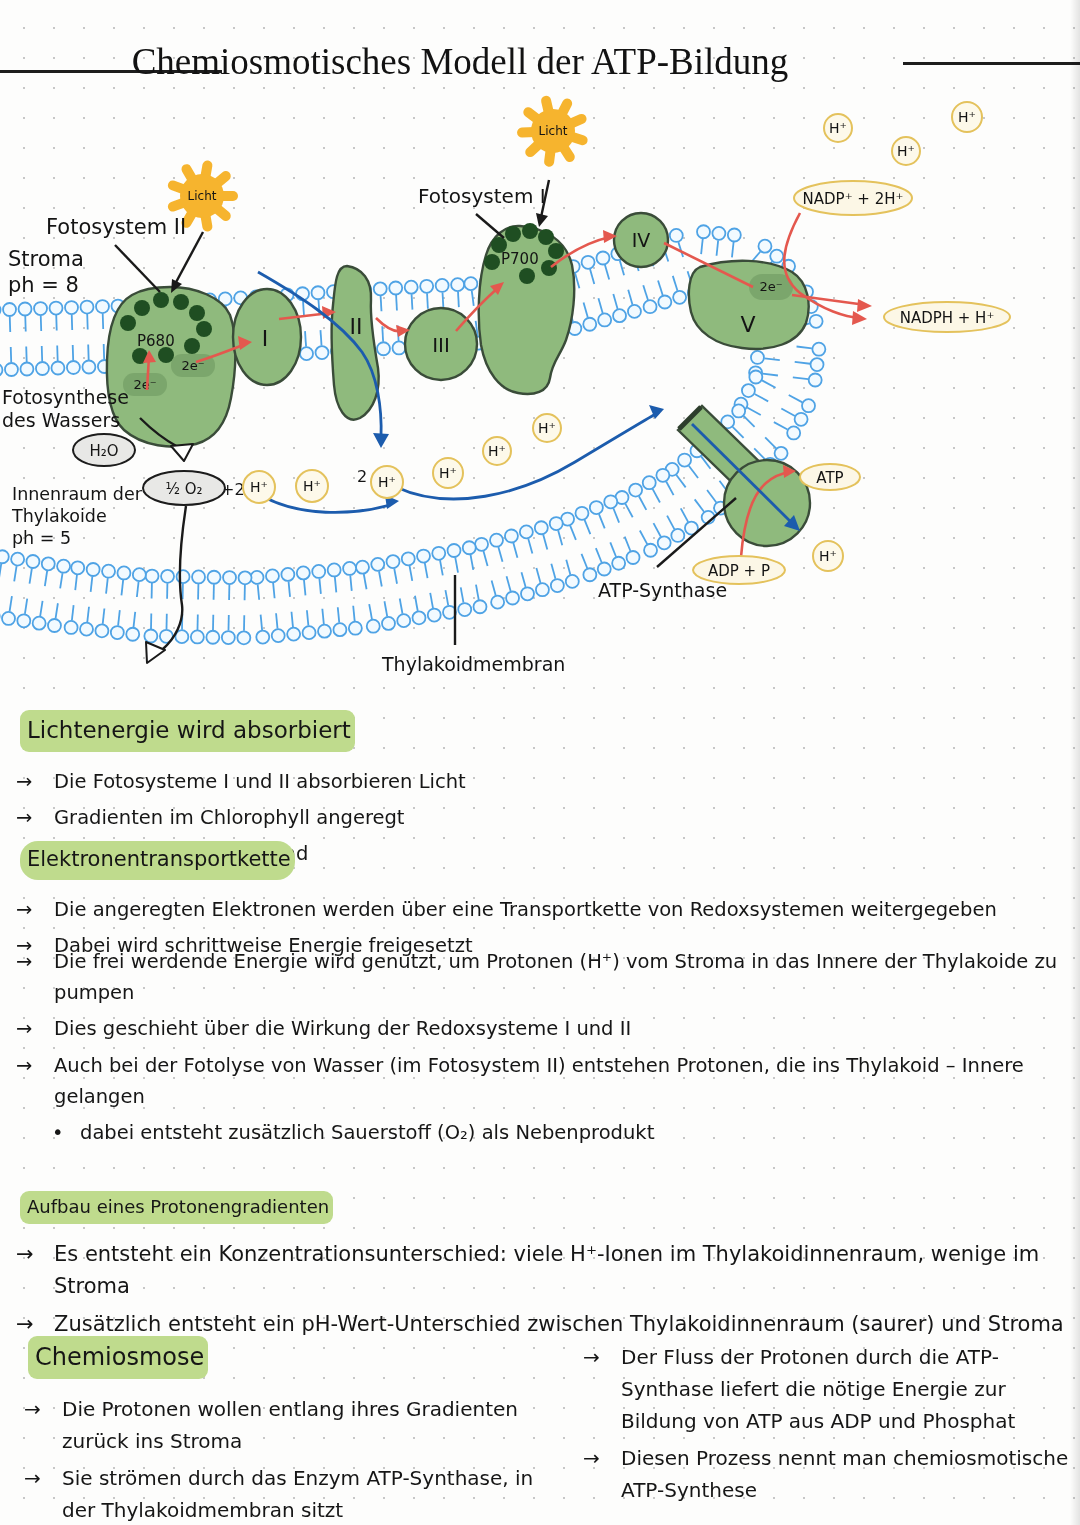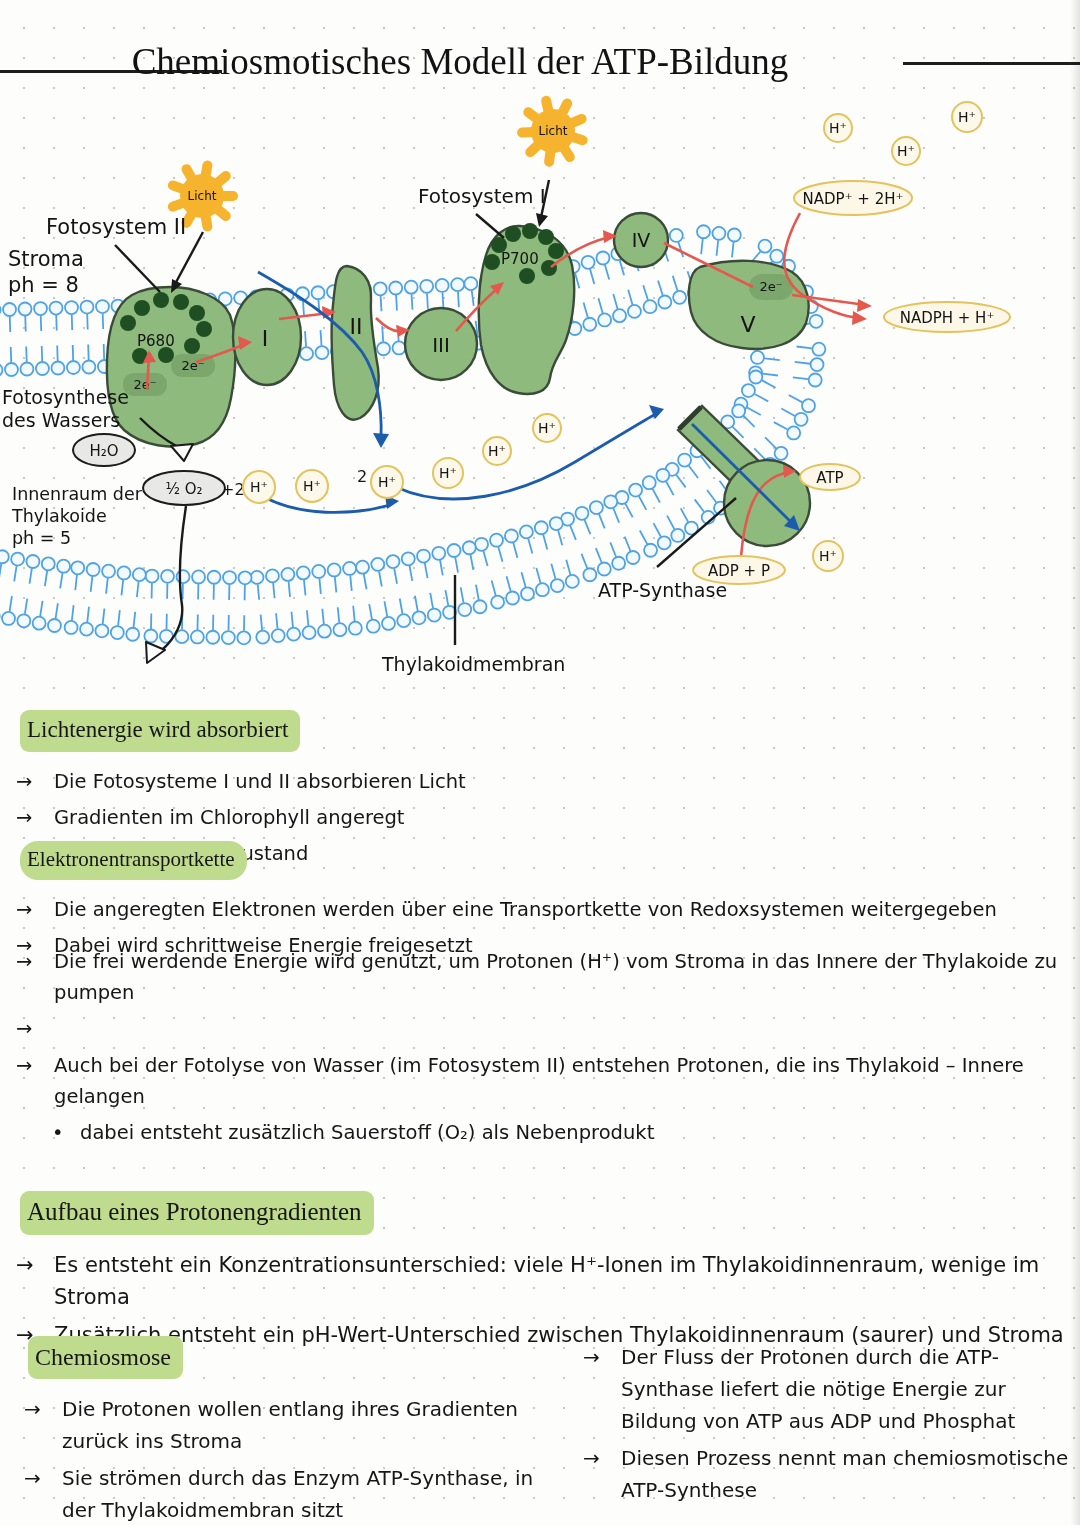--- a/index.html
+++ b/index.html
@@ -14,28 +14,28 @@
     background:linear-gradient(to right,rgba(0,0,0,0),rgba(0,0,0,.10));}
   .title-row{position:absolute;top:40px;left:0;width:920px;text-align:center;z-index:5;}
   .page-title{font-family:"Liberation Serif","DejaVu Serif",serif;font-weight:normal;
     font-size:37px;margin:0;letter-spacing:0;color:#121212;}
   .rule{position:absolute;background:#1d1d1d;height:3px;}
   .rule-left{top:70px;left:0;width:222px;}
   .rule-right{top:62px;left:903px;width:177px;}
   svg text{font-family:"DejaVu Sans",sans-serif;fill:#141414;}
   .sec{position:absolute;left:16px;width:1050px;line-height:1.6;font-size:19.5px;}
   .hl{display:inline-block;background:#BFDB8D;border-radius:9px;
-      padding:2px 12px 3px 7px;margin:0 0 9px 4px;font-size:23px;font-family:Liberation Serif, serif;}
+      padding:2px 4px 3px 7px;margin:0 0 9px 4px;font-size:23px;}
   .note-item{display:flex;gap:10px;margin:5px 0;}
   .mk{flex:0 0 28px;}
   .note-item.bullet{margin-left:36px;}
   .note-item.bullet .mk{flex:0 0 18px;}
   #sec2 .hl{font-size:21px;border-radius:18px;}
   #sec3 .hl{font-size:22px;}
-  #sec4 .hl{font-size:25px;margin-top:43px;}
+  #sec4 .hl{font-size:18px;margin-top:43px;}
   #sec4{font-size:21px;line-height:1.55;}
   .col{position:absolute;font-size:20px;line-height:1.6;}
   .col .hl{font-size:24px;}
   #col-left{left:24px;top:1336px;width:548px;}
   #col-right{left:583px;top:1336px;width:492px;}
 </style>
 </head>
 <body>
 
 <div class="page">
@@ -752,20 +752,21 @@
       </div>
   </section>
 
   <section class="sec" id="sec3" style="top:941px">
     <div class="note-item">
         <span class="mk">→</span>
         <span>Die frei werdende Energie wird genutzt, um Protonen (H⁺) vom Stroma in das Innere der Thylakoide zu pumpen</span>
       </div>
     <div class="note-item">
         <span class="mk">→</span>
+        <span>Dies geschieht über die Wirkung der Redoxsysteme I und II</span>
       </div>
     <div class="note-item">
         <span class="mk">→</span>
         <span>Auch bei der Fotolyse von Wasser (im Fotosystem II) entstehen Protonen, die ins Thylakoid – Innere gelangen</span>
       </div>
     <div class="note-item bullet">
         <span class="mk">•</span>
         <span>dabei entsteht zusätzlich Sauerstoff (O₂) als Nebenprodukt</span>
       </div>
   </section>

